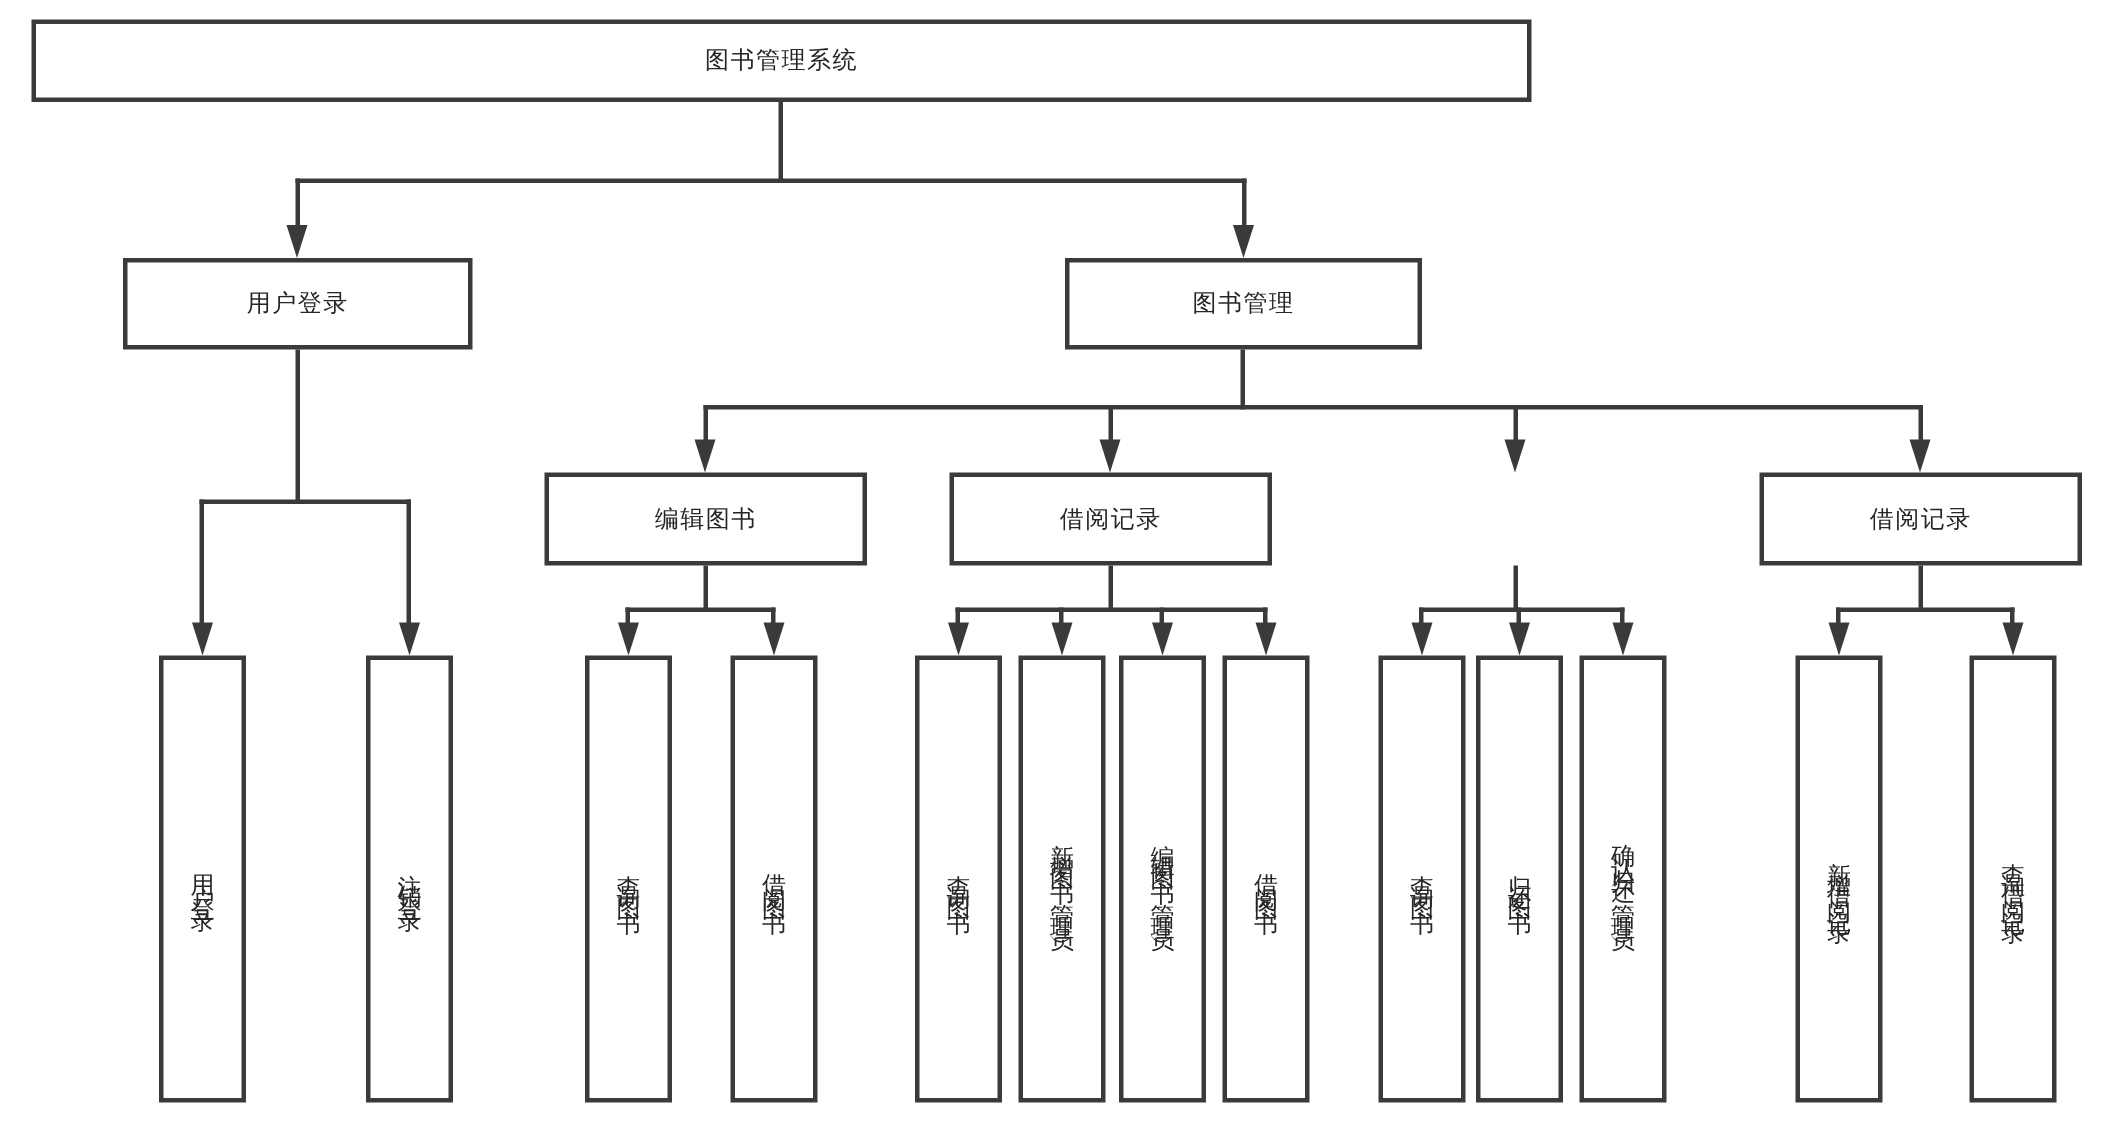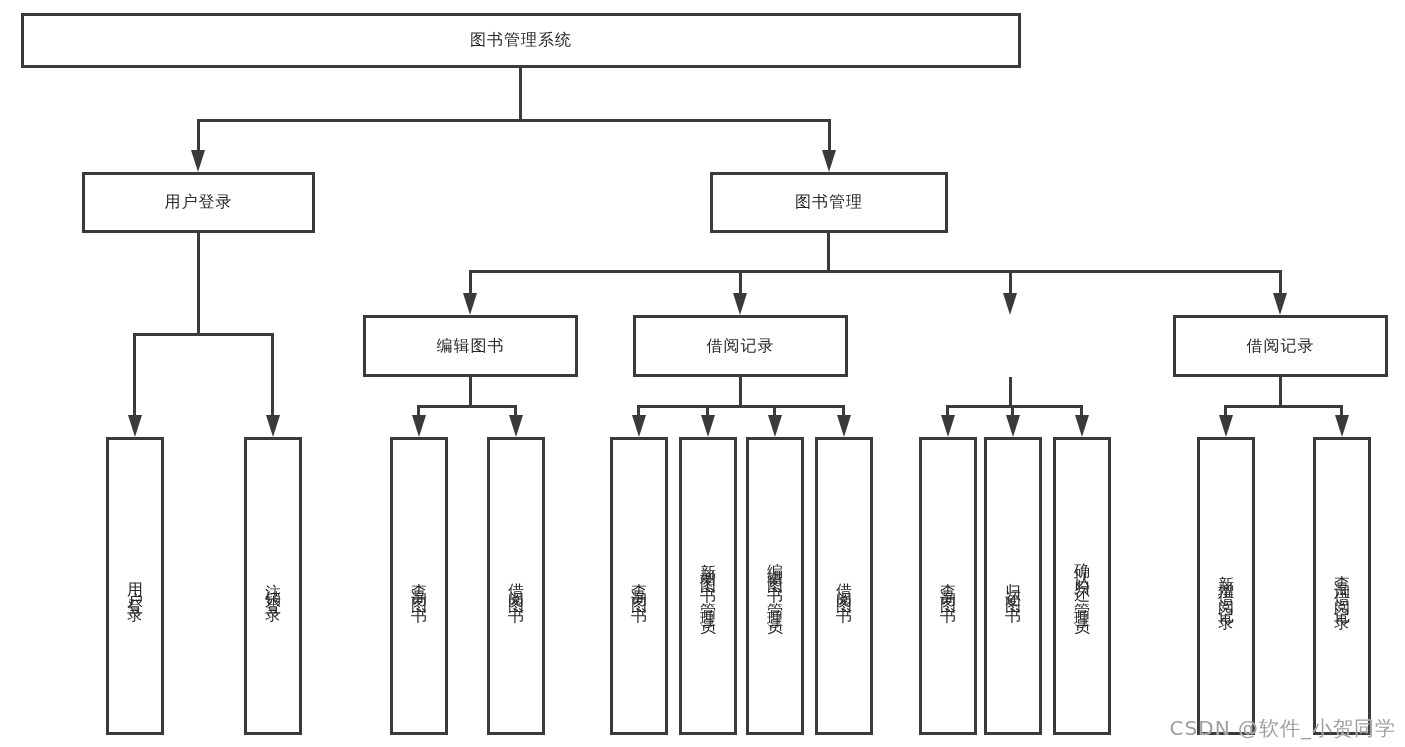--- a/index.html
+++ b/index.html
@@ -173,15 +173,14 @@
     <span class="lbl">确认归还（管理员）</span>
   </div>
 
   <div class="node leaf" style="left:1197px;top:437px;width:58px;height:298px">
     <span class="lbl">新增借阅记录</span>
   </div>
   <div class="node leaf" style="left:1313px;top:437px;width:58px;height:298px">
     <span class="lbl">查询借阅记录</span>
   </div>
 
-  <div class="watermark">CSDN @软件_小贺同学</div>
 
 </div>
 
 </body></html>

